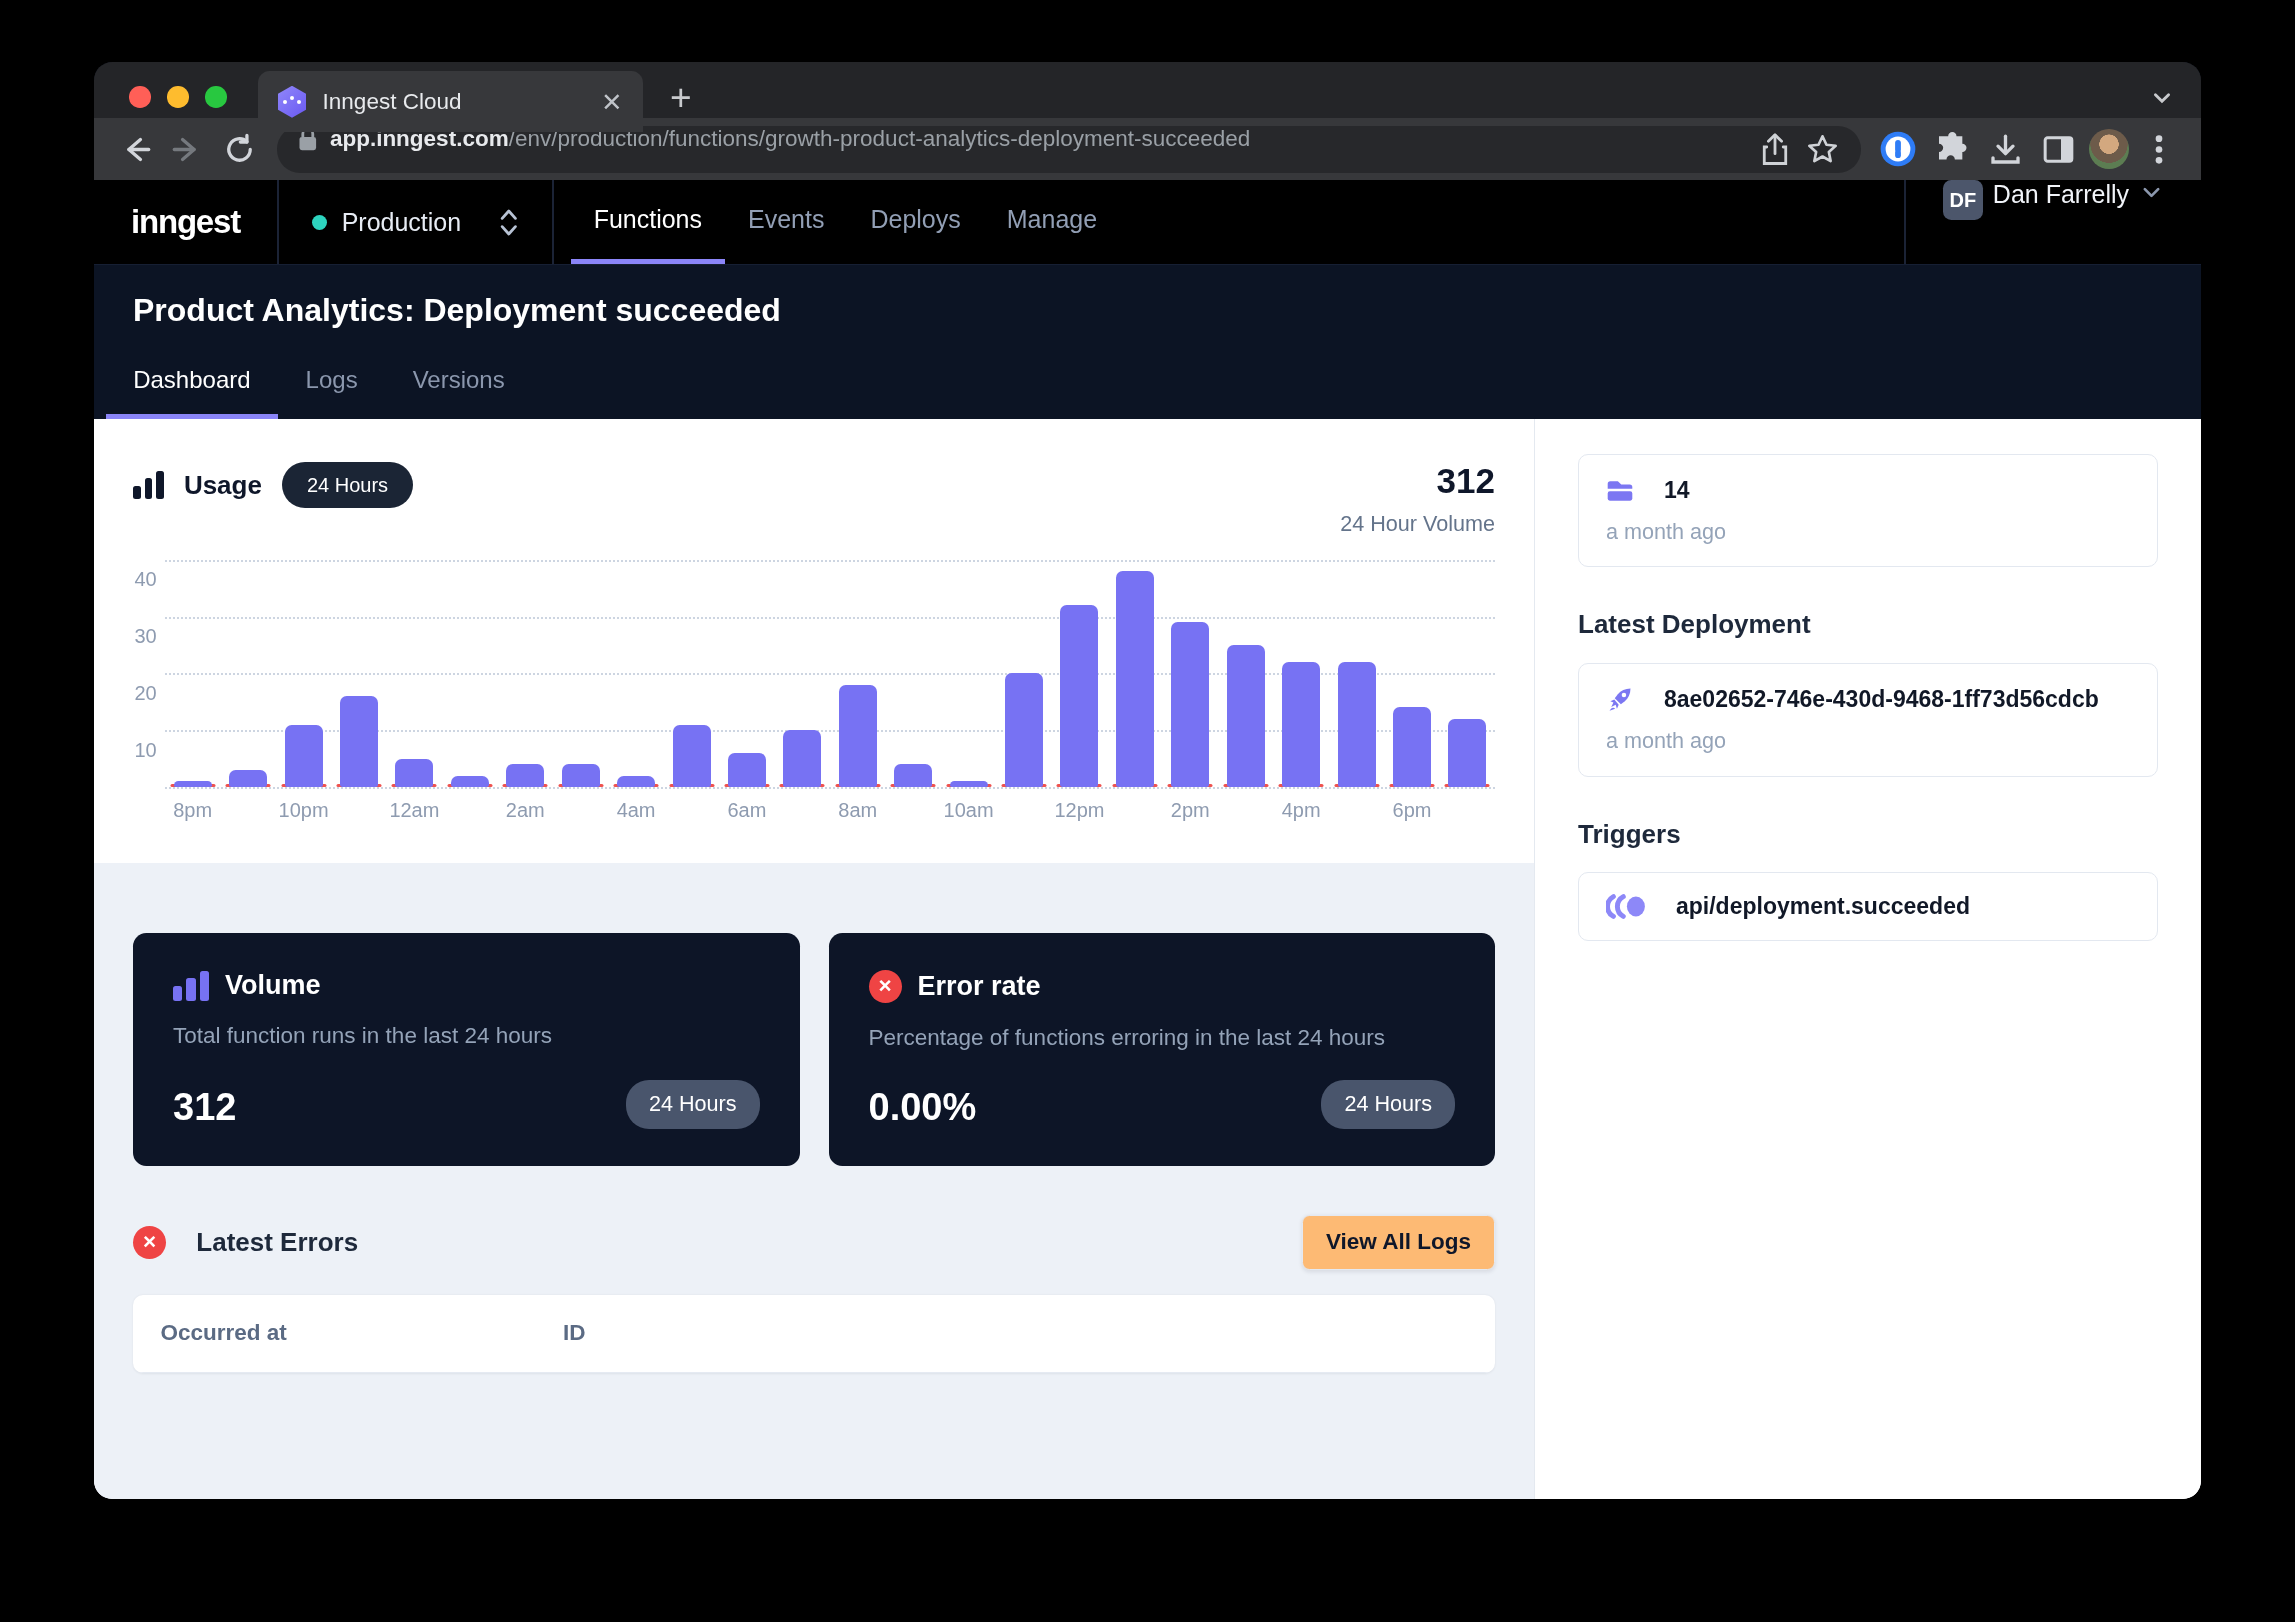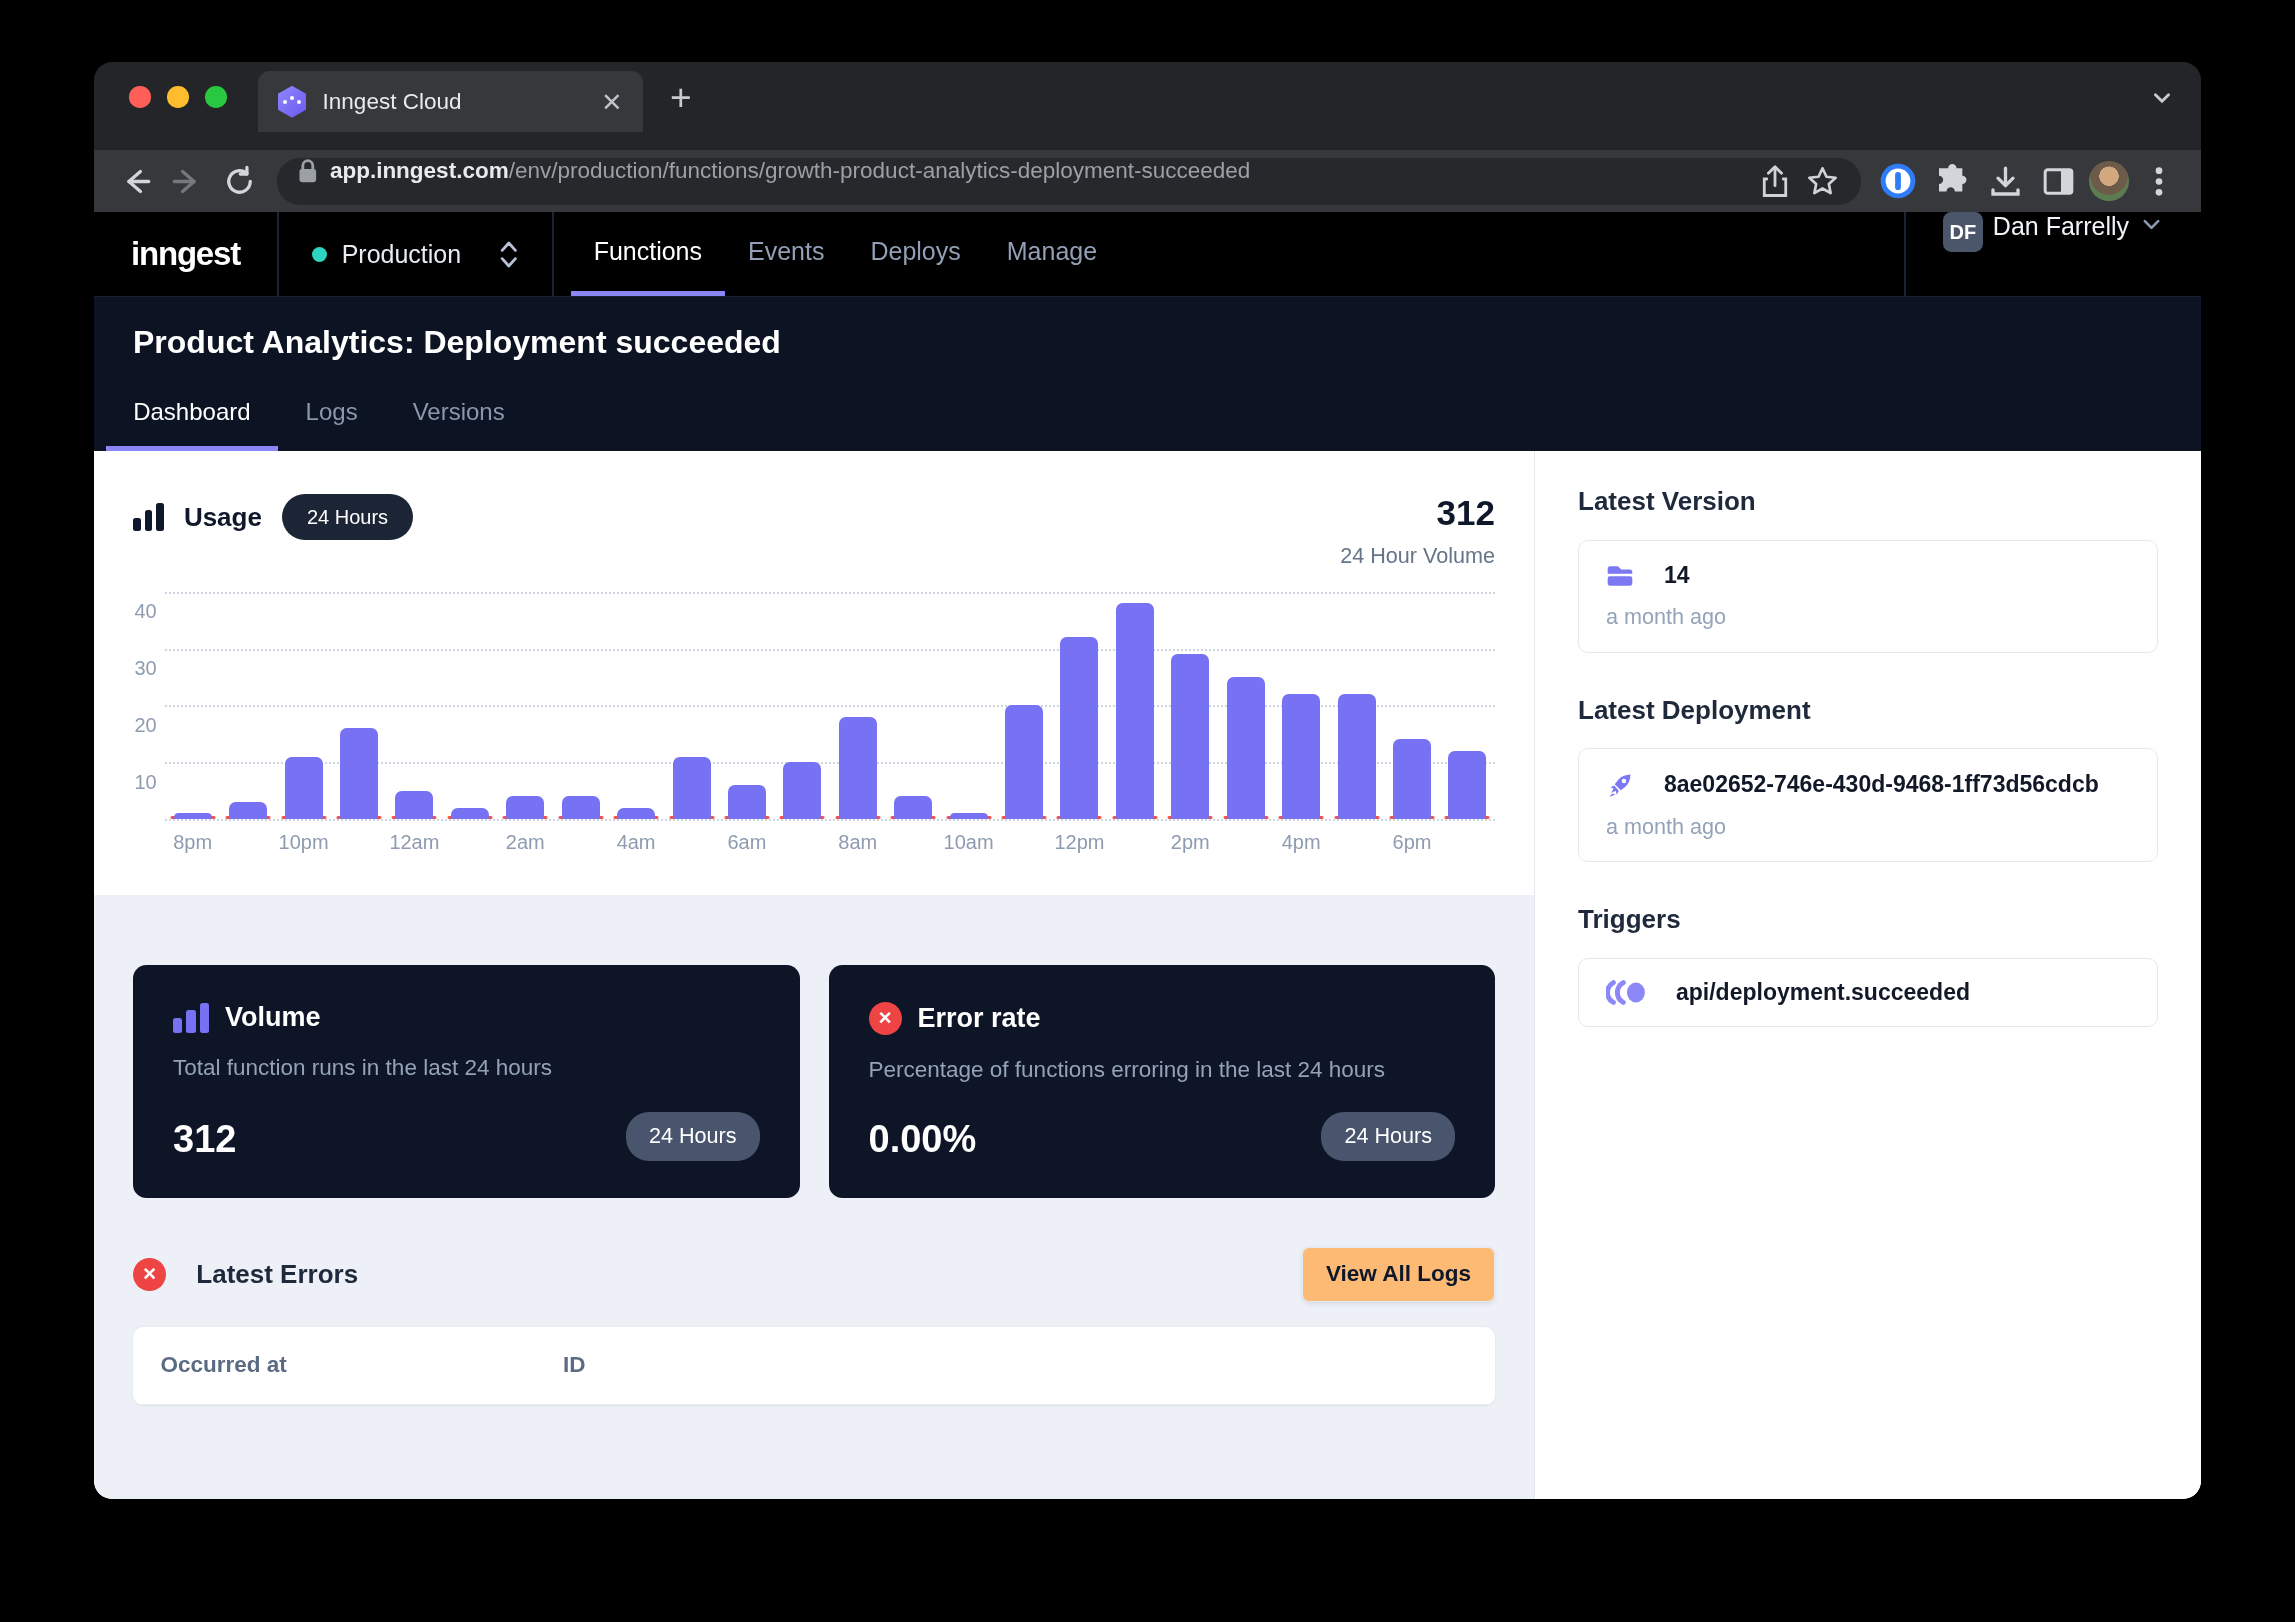--- a/index.html
+++ b/index.html
@@ -2,21 +2,21 @@
 <html style="font-size:13.3px"><head>
 <meta charset="utf-8">
 <style>
   html,body{margin:0;padding:0;background:#000;}
   .stage{position:relative;width:2295px;height:1623px;background:#000;overflow:hidden;
          font-family:"Liberation Sans","DejaVu Sans",sans-serif;-webkit-font-smoothing:antialiased;}
   .window{position:absolute;left:94px;top:62px;width:2107px;height:1437px;border-radius:18.3px;
           overflow:hidden;display:flex;flex-direction:column;background:#0A101F;}
 
   
-  .tabstrip{height:88px;background:#242528;position:relative;flex:none;}
+  .tabstrip{height:56px;background:#242528;position:relative;flex:none;}
   .traffic{position:absolute;left:35px;top:24px;display:flex;gap:16.6px;}
   .traffic span{width:21.6px;height:21.6px;border-radius:50%;}
   .t-red{background:#ff5f57}.t-yellow{background:#febc2e}.t-green{background:#28c840}
   .tab{position:absolute;left:164px;top:9.2px;width:385px;height:61px;background:#37383b;
        border-radius:11.7px 11.7px 0 0;display:flex;align-items:center;padding:0 20px;box-sizing:border-box;}
   .favicon{width:28px;height:32px;background:linear-gradient(135deg,#9087fa,#6a59f2);
            clip-path:polygon(50% 0,100% 25%,100% 75%,50% 100%,0 75%,0 25%);
            display:flex;align-items:center;justify-content:center;gap:2.5px;flex:none;}
   .favicon i{width:4.2px;height:4.2px;border-radius:50%;background:#fff;display:block;}
   .favicon i:nth-child(2){margin-top:-6.7px;}
@@ -468,21 +468,20 @@
           <div class="errtable-head">
             <span class="col-occurred">Occurred at</span>
             <span class="col-id">ID</span>
           </div>
           <div class="errtable-divider"></div>
         </div>
       </div>
     </div>
 
     <div class="sidebar">
-      <div class="sb-heading">Latest Version</div>
       <div class="sb-card">
         <div class="sb-row">
           <svg width="28" height="23" viewBox="0 0 33 26">
             <path fill="#7C77F2" d="M2 5 q0-3 3-3 h9 l4 4 h10 q3 0 3 3 v2 H2 z"></path>
             <rect x="2" y="14" width="29" height="11" rx="2.5" fill="#7C77F2"></rect>
               </svg>
           <span class="sb-value">14</span>
         </div>
         <div class="sb-time">a month ago</div>
       </div>

